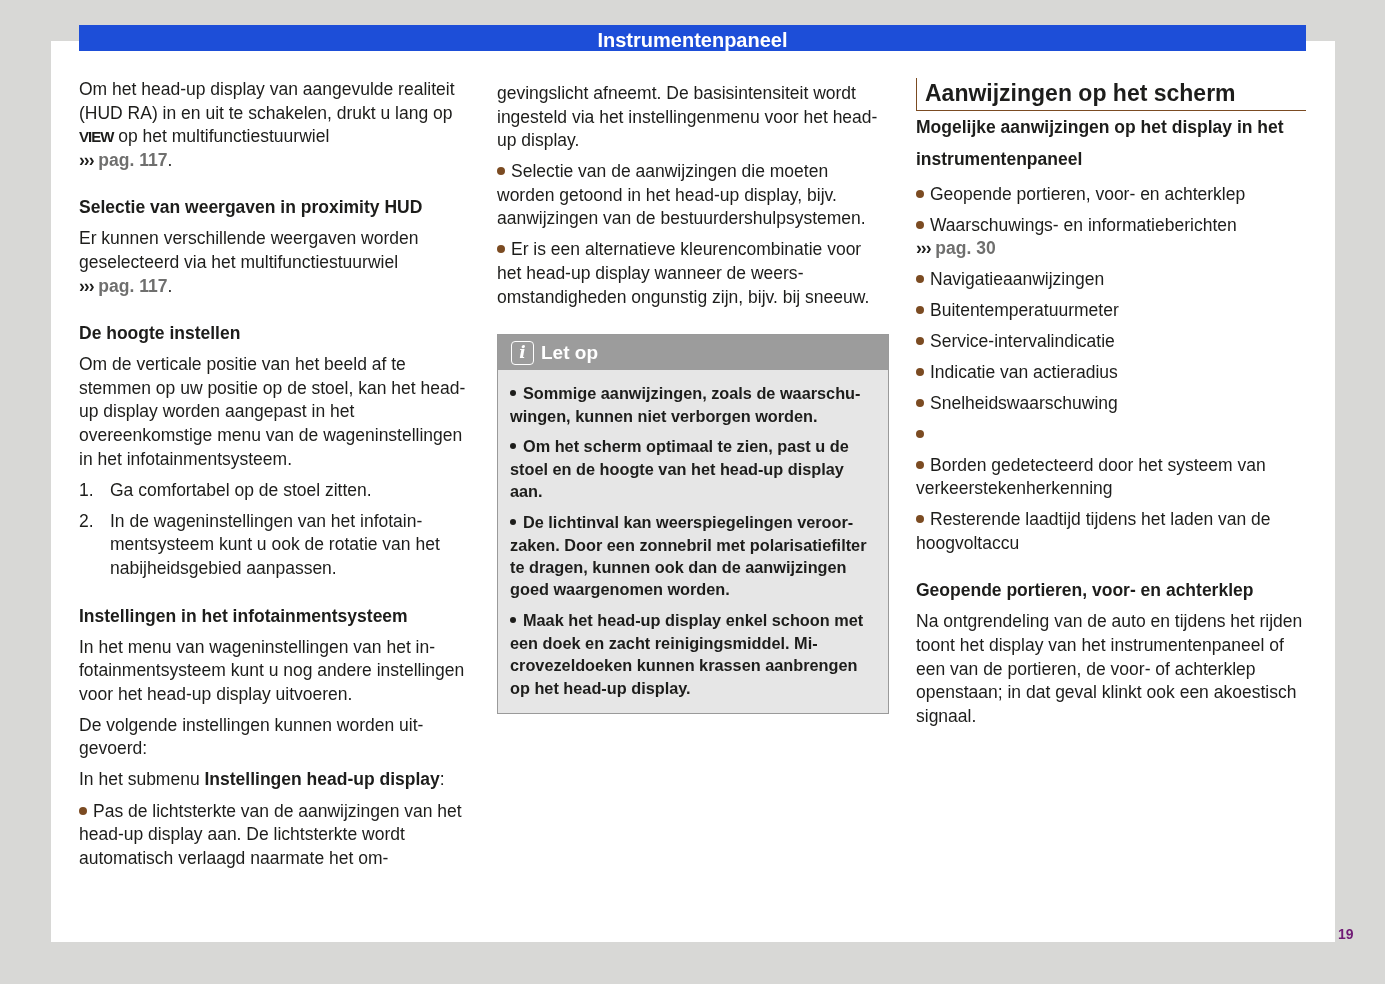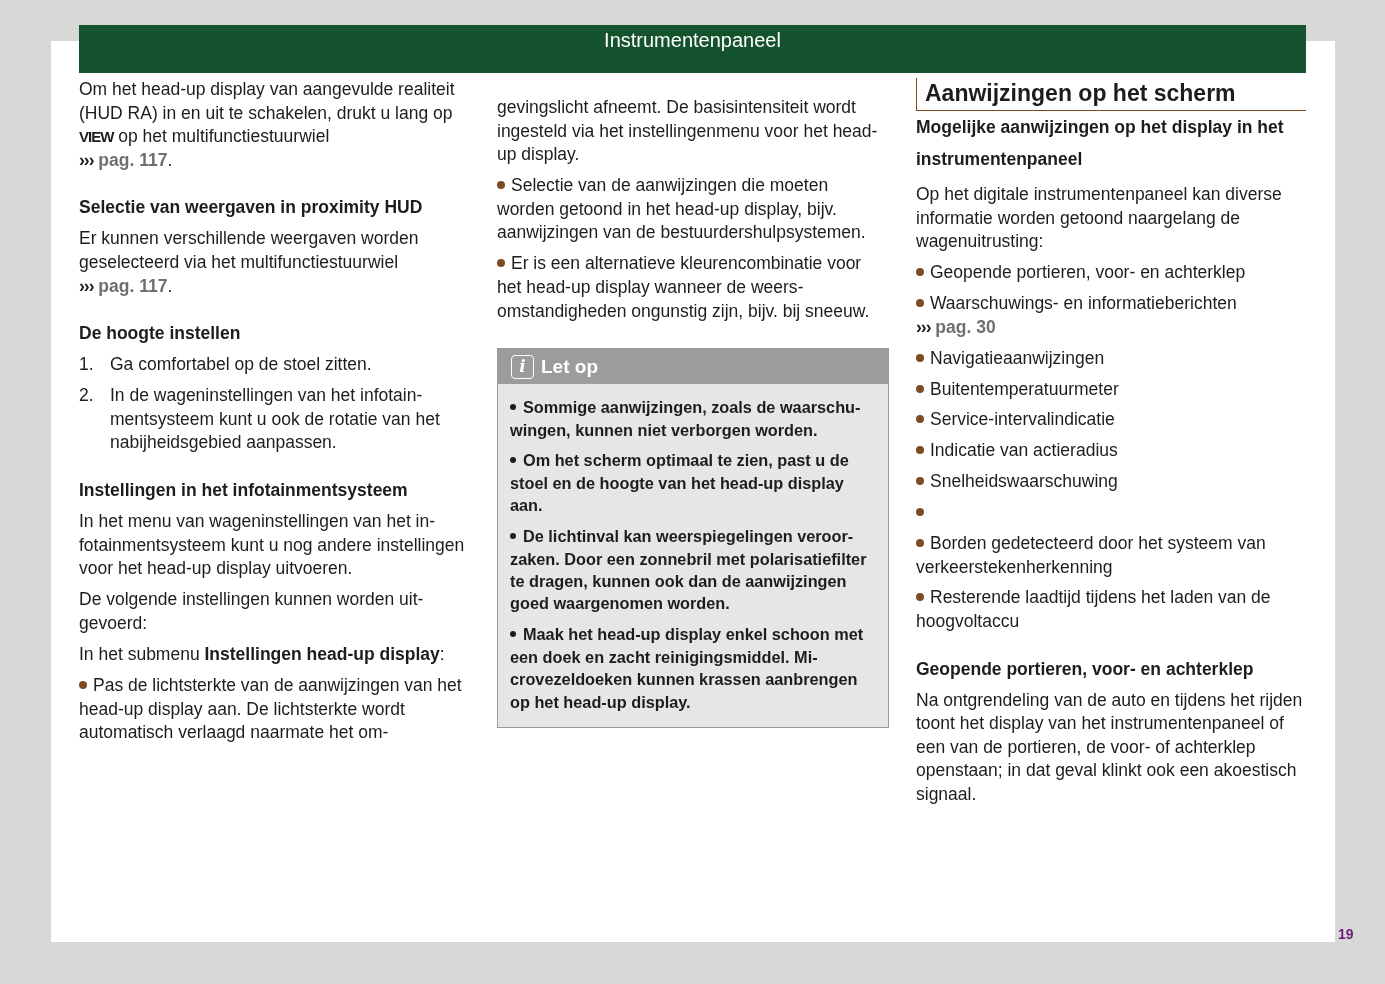--- a/index.html
+++ b/index.html
@@ -2,26 +2,26 @@
 <html><head>
 <meta charset="utf-8">
 <style>
   html, body { margin:0; padding:0; }
   body {
     width:1385px; height:984px; background:#d8d8d6; position:relative; overflow:hidden;
     font-family:"Liberation Sans", "DejaVu Sans", sans-serif; color:#1d1d1b;
   }
   .page { position:absolute; left:51px; top:41px; width:1284px; height:901px; background:#ffffff; }
   .header-bar {
-    position:absolute; left:79px; top:25px; width:1227px; height:48px; background:#14532d;
-    color:#fff; font-weight:normal; font-size:20px; text-align:center; line-height:31px;
+    position:absolute; left:79px; top:25px; width:1227px; height:26px; background:#1d4ed8;
+    color:#fff; font-weight:bold; font-size:20px; text-align:center; line-height:31px;
   }
   .col { position:absolute; font-size:17.5px; line-height:23.6px; }
   .col1 { left:79px; top:78px; width:395px; }
-  .col2 { left:497px; top:96px; width:392px; }
+  .col2 { left:497px; top:82px; width:392px; }
   .col3 { left:916px; top:78px; width:390px; }
   p { margin:0 0 7.5px 0; }
   h3 { margin:23px 0 8px 0; font-size:17.5px; line-height:24px; font-weight:bold; }
   .ref { white-space:nowrap; }
   .ref .arr { font-weight:bold; color:#1d1d1b; letter-spacing:-1px; }
   .ref .pg { font-weight:bold; color:#6f6f6e; }
   .bullet { margin:0 0 7.3px 0; }
   .dot { display:inline-block; width:8px; height:8px; border-radius:50%; background:#7b4b22; margin-right:6px; vertical-align:2px; }
   ol.steps { list-style:none; margin:0 0 8px 0; padding:0; }
   ol.steps li { position:relative; padding-left:31px; margin-bottom:7.5px; }
@@ -48,20 +48,21 @@
     <span class="ref"><span class="arr">›››</span> <span class="pg">pag. 117</span></span><span>.</span>
   </p>
 
   <h3>Selectie van weergaven in proximity HUD</h3>
   <p>
     <span>Er kunnen verschillende weergaven worden geselecteerd via het multifunctiestuurwiel</span><br>
     <span class="ref"><span class="arr">›››</span> <span class="pg">pag. 117</span></span><span>.</span>
   </p>
 
   <h3>De hoogte instellen</h3>
+  <p>Om de verticale positie van het beeld af te stemmen op uw positie op de stoel, kan het head-up display worden aangepast in het overeenkomstige menu van de wageninstellin­gen in het infotainmentsysteem.</p>
   <ol class="steps">
     <li><span class="num">1.</span><span>Ga comfortabel op de stoel zitten.</span></li>
     <li><span class="num">2.</span><span>In de wageninstellingen van het infotain­mentsysteem kunt u ook de rotatie van het nabijheidsgebied aanpassen.</span></li>
   </ol>
 
   <h3>Instellingen in het infotainmentsysteem</h3>
   <p>In het menu van wageninstellingen van het in­fotainmentsysteem kunt u nog andere instel­lingen voor het head-up display uitvoeren.</p>
   <p>De volgende instellingen kunnen worden uit­gevoerd:</p>
   <p><span>In het submenu </span><b>Instellingen head-up display</b><span>:</span></p>
   <p class="bullet"><span class="dot"></span><span>Pas de lichtsterkte van de aanwijzingen van het head-up display aan. De lichtsterkte wordt automatisch verlaagd naarmate het om-</span></p>
@@ -82,21 +83,20 @@
       <p><span class="ndot"></span><span>Om het scherm optimaal te zien, past u de stoel en de hoogte van het head-up display aan.</span></p>
       <p><span class="ndot"></span><span>De lichtinval kan weerspiegelingen veroor­zaken. Door een zonnebril met polarisatiefil­ter te dragen, kunnen ook dan de aanwijzin­gen goed waargenomen worden.</span></p>
       <p><span class="ndot"></span><span>Maak het head-up display enkel schoon met een doek en zacht reinigingsmiddel. Mi­crovezeldoeken kunnen krassen aanbrengen op het head-up display.</span></p>
     </div>
   </div>
 </div>
 
 <div class="col col3">
   <div class="sec-title">Aanwijzingen op het scherm</div>
   <h3 class="first" style="line-height:32px;">Mogelijke aanwijzingen op het display in het instrumentenpaneel</h3>
-  <p>Op het digitale instrumentenpaneel kan di­verse informatie worden getoond naargelang de wagenuitrusting:</p>
 
   <p class="bullet"><span class="dot"></span><span>Geopende portieren, voor- en achterklep</span></p>
   <p class="bullet"><span class="dot"></span><span>Waarschuwings- en informatieberichten</span><br>
     <span class="ref"><span class="arr">›››</span> <span class="pg">pag. 30</span></span></p>
   <p class="bullet"><span class="dot"></span><span>Navigatieaanwijzingen</span></p>
   <p class="bullet"><span class="dot"></span><span>Buitentemperatuurmeter</span></p>
   <p class="bullet"><span class="dot"></span><span>Service-intervalindicatie</span></p>
   <p class="bullet"><span class="dot"></span><span>Indicatie van actieradius</span></p>
   <p class="bullet"><span class="dot"></span><span>Snelheidswaarschuwing</span></p>
   <p class="bullet"><span class="dot"></span></p>

